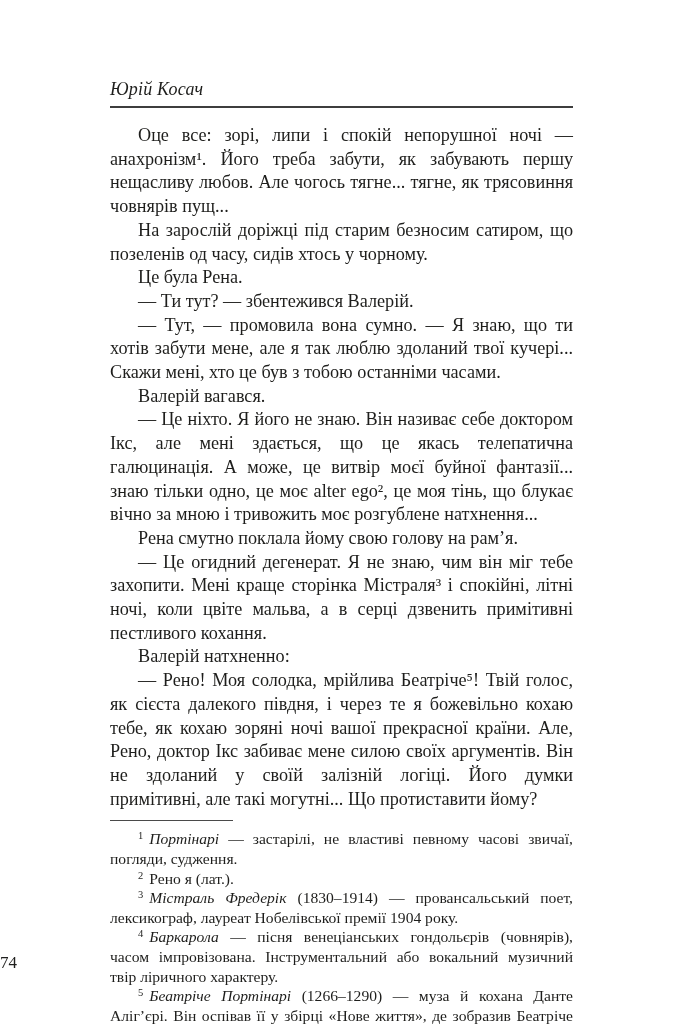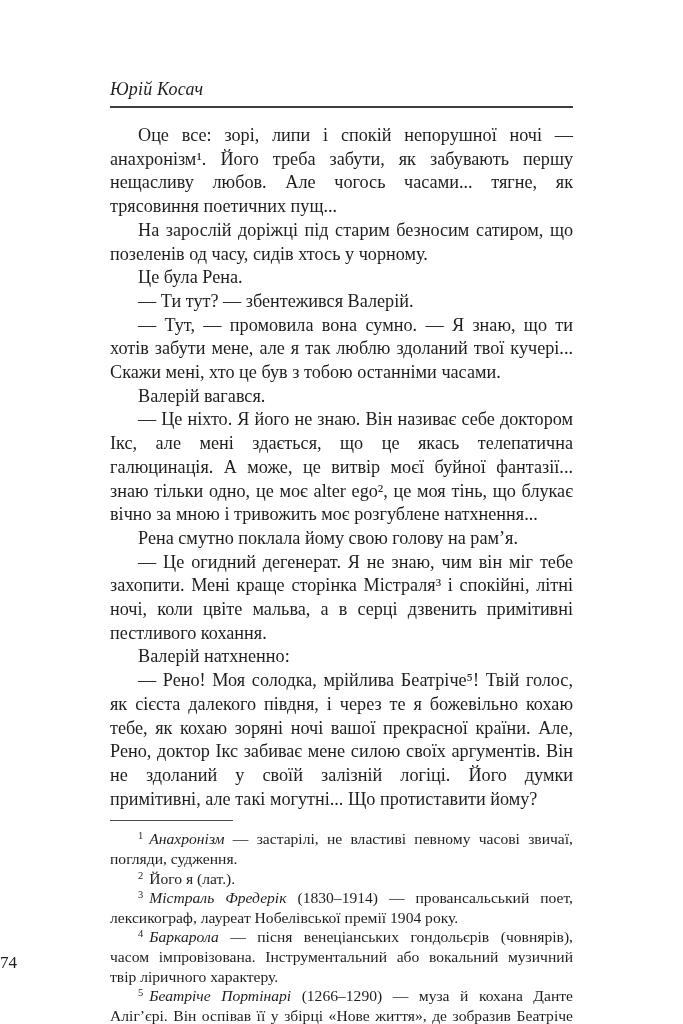--- a/index.html
+++ b/index.html
@@ -73,41 +73,41 @@
 </head>
 <body>
 
 <div class="page">
 
   <header class="running-header">
     <span>Юрій Косач</span>
   </header>
 
   <main class="body-text">
-    <p>Оце все: зорі, липи і спокій непорушної ночі — анахронізм¹. Його треба забути, як забувають першу нещасливу любов. Але чогось часами... тягне, як трясовиння поетичних пущ...</p>
+    <p>Оце все: зорі, липи і спокій непорушної ночі — анахронізм¹. Його треба забути, як забувають першу нещасливу любов. Але чогось тягне... тягне, як трясовиння човнярів пущ...</p>
     <p>На зарослій доріжці під старим безносим сатиром, що позеленів од часу, сидів хтось у чорному.</p>
     <p>Це була Рена.</p>
     <p>— Ти тут? — збентежився Валерій.</p>
     <p>— Тут, — промовила вона сумно. — Я знаю, що ти хотів забути мене, але я так люблю здоланий твої кучері... Скажи мені, хто це був з тобою останніми часами.</p>
     <p>Валерій вагався.</p>
     <p>— Це ніхто. Я його не знаю. Він називає себе доктором Ікс, але мені здається, що це якась телепатична галюцинація. А може, це витвір моєї буйної фантазії... знаю тільки одно, це моє alter ego², це моя тінь, що блукає вічно за мною і тривожить моє розгублене натхнення...</p>
     <p>Рена смутно поклала йому свою голову на рам’я.</p>
     <p>— Це огидний дегенерат. Я не знаю, чим він міг тебе захопити. Мені краще сторінка Містраля³ і спокійні, літні ночі, коли цвіте мальва, а в серці дзвенить примітивні пестливого кохання.</p>
     <p>Валерій натхненно:</p>
     <p>— Рено! Моя солодка, мрійлива Беатріче⁵! Твій голос, як сієста далекого півдня, і через те я божевільно кохаю тебе, як кохаю зоряні ночі вашої прекрасної країни. Але, Рено, доктор Ікс забиває мене силою своїх аргументів. Він не здоланий у своїй залізній логіці. Його думки примітивні, але такі могутні... Що протиставити йому?</p>
   </main>
 
   <div class="fn-sep"></div>
 
   <section class="footnotes">
     <p>
-      <sup class="fn-num">1</sup><em class="fn-term">Анахронізм</em><span> — застарілі, не властиві певному часові звичаї, погляди, судження.</span>
+      <sup class="fn-num">1</sup><em class="fn-term">Портінарі</em><span> — застарілі, не властиві певному часові звичаї, погляди, судження.</span>
     </p>
     <p>
-      <sup class="fn-num">2</sup><em class="fn-term"></em><span>Його я (лат.).</span>
+      <sup class="fn-num">2</sup><em class="fn-term"></em><span>Рено я (лат.).</span>
     </p>
     <p>
       <sup class="fn-num">3</sup><em class="fn-term">Містраль Фредерік</em><span> (1830–1914) — провансальський поет, лексикограф, лауреат Нобелівської премії 1904 року.</span>
     </p>
     <p>
       <sup class="fn-num">4</sup><em class="fn-term">Баркарола</em><span> — пісня венеціанських гондольєрів (човнярів), часом імпровізована. Інструментальний або вокальний музичний твір ліричного характеру.</span>
     </p>
     <p>
       <sup class="fn-num">5</sup><em class="fn-term">Беатріче Портінарі</em><span> (1266–1290) — муза й кохана Данте Аліг’єрі. Він оспівав її у збірці «Нове життя», де зобразив Беатріче як напівбожество, що постійно за ним спостерігає.</span>
     </p>

